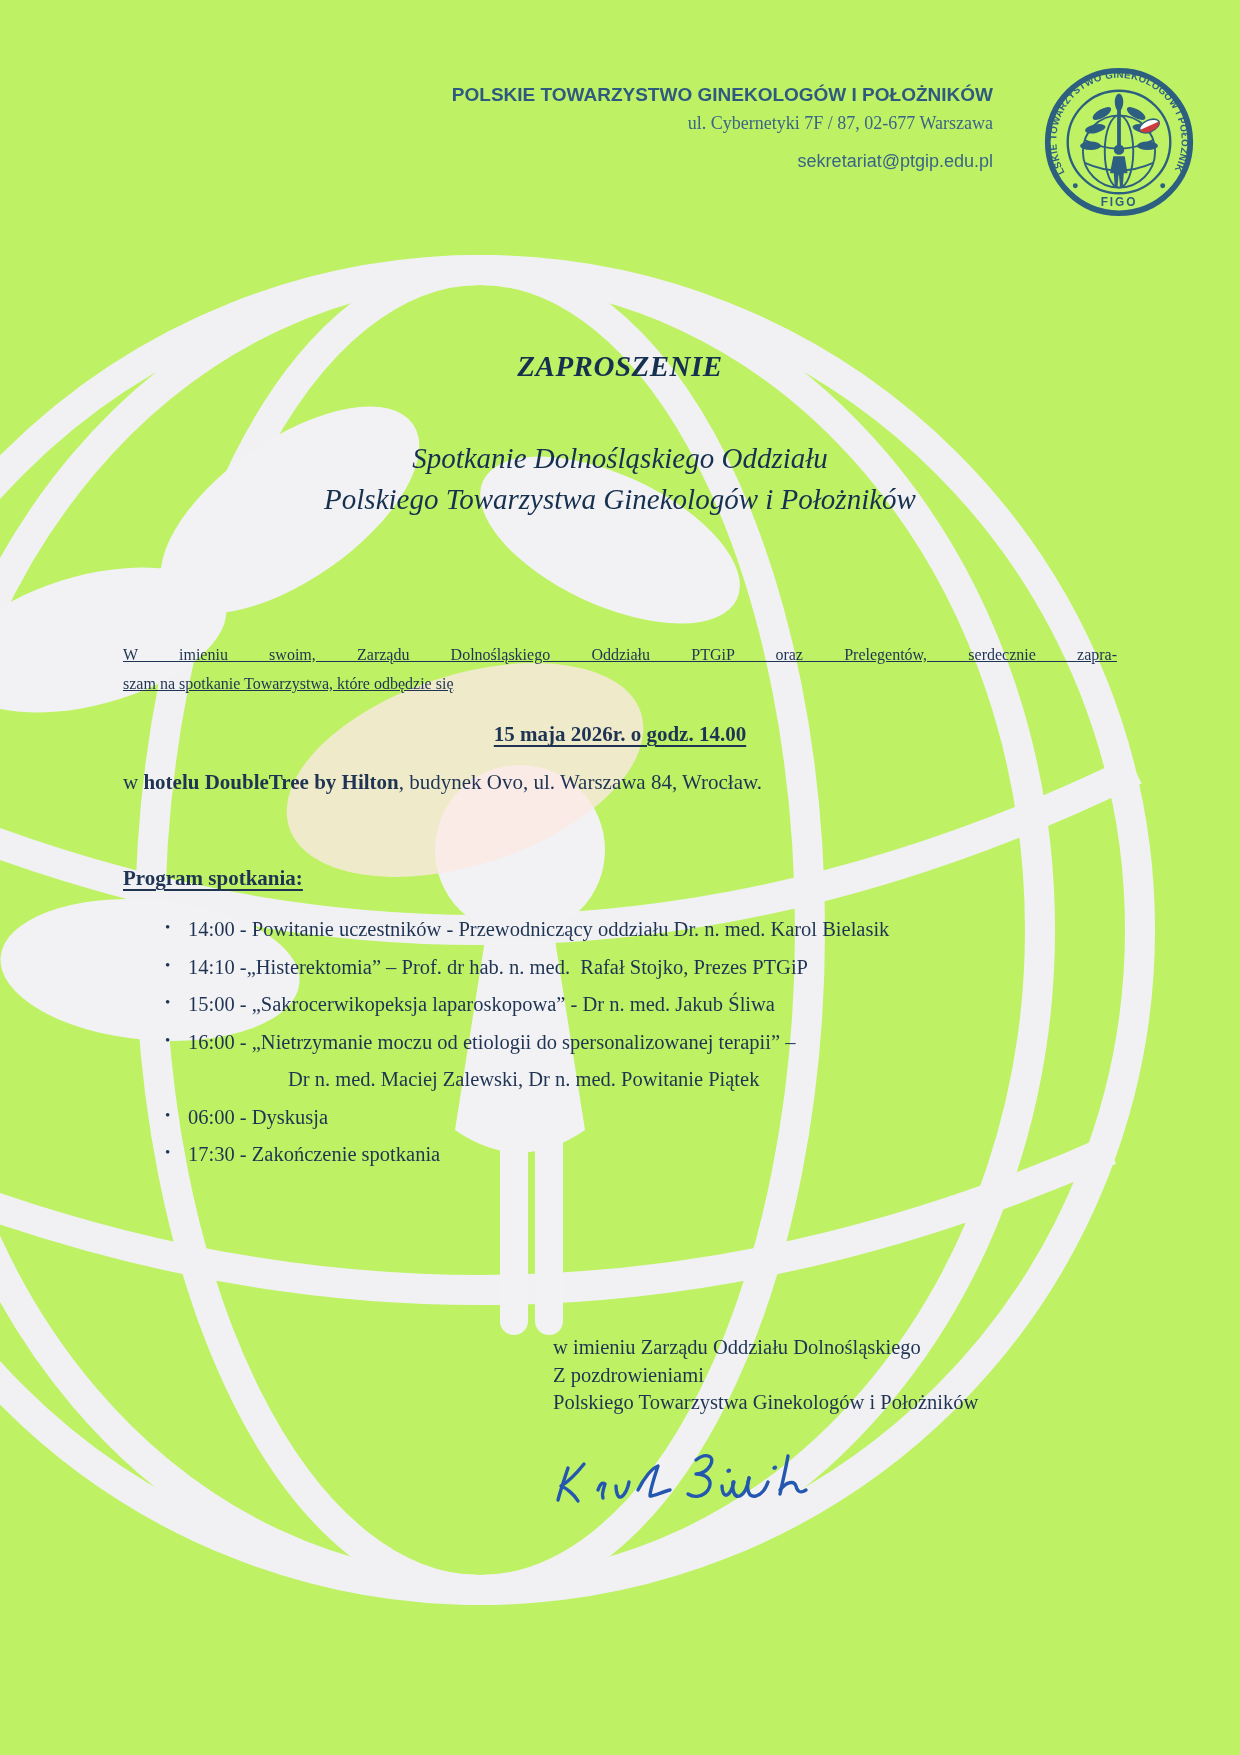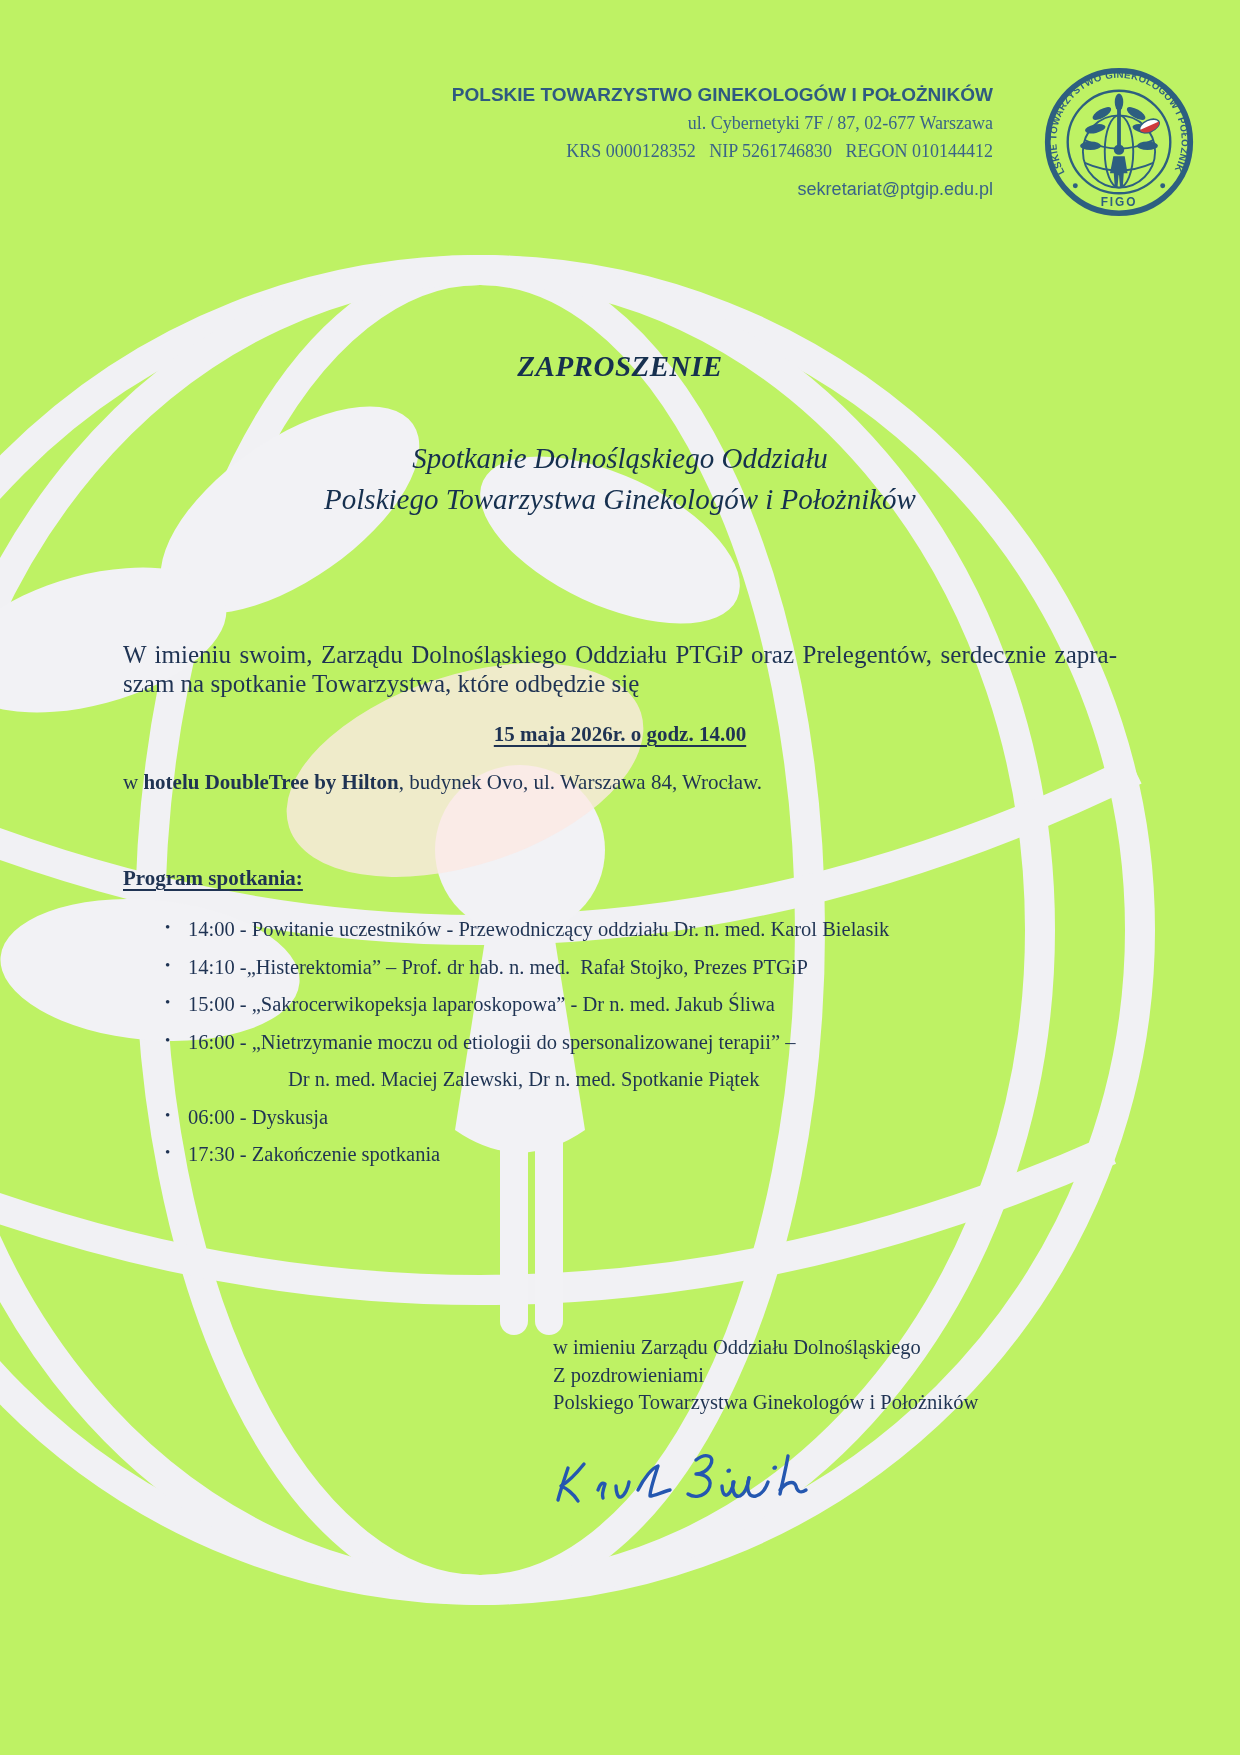--- a/index.html
+++ b/index.html
@@ -24,21 +24,21 @@
   .org-name{font-size:19px;font-weight:bold;color:#2f5a80;line-height:29px;}
   .header-line{font-size:18px;line-height:28px;font-family:Liberation Serif, serif;}
   .header-email{font-size:18px;line-height:28px;margin-top:10px;}
   .logo{position:absolute;left:1043px;top:66px;width:152px;height:152px;z-index:2;}
   
   .title-block{position:absolute;left:0;top:350px;width:1240px;text-align:center;z-index:2;}
   .main-title{font-size:29px;font-weight:bold;font-style:italic;color:#16304f;letter-spacing:.5px;}
   .subtitle{margin-top:55px;font-size:29px;font-weight:normal;font-style:italic;color:#16304f;line-height:41px;}
   
   .col{position:absolute;left:123px;width:994px;z-index:2;}
-  .intro{top:640px;font-size:25px;line-height:29px;}
+  .intro{top:640px;font-size:16px;line-height:29px;text-decoration:underline;}
   .intro .just{text-align:justify;text-align-last:justify;}
   .date-line{top:722px;text-align:center;font-size:21px;font-weight:bold;text-decoration:underline;text-underline-offset:4px;}
   .location-line{top:770px;font-size:21px;}
   .prog-heading{top:866px;font-size:21px;font-weight:bold;text-decoration:underline;text-underline-offset:4px;}
   .prog-list{top:918px;font-size:20.5px;}
   .prog-row{position:relative;height:37.5px;padding-left:65px;box-sizing:border-box;}
   .prog-row .bullet{
     position:absolute;left:42px;top:1px;font-size:15px;color:#1f3353;
   }
   .prog-row.cont{padding-left:165px;}
@@ -69,21 +69,20 @@
       <path d="M755 730 h70 l30 190 q-65 45 -130 0 z"></path>
       <rect x="770" y="905" width="28" height="220" rx="14"></rect>
       <rect x="805" y="905" width="28" height="220" rx="14"></rect>
     </g>
     <ellipse cx="735" cy="560" rx="185" ry="95" transform="rotate(-18 735 560)" fill="#fbe9e3" opacity="0.8"></ellipse>
   </svg>
 
   <div class="header-block">
     <div class="org-name txt">POLSKIE TOWARZYSTWO GINEKOLOGÓW I POŁOŻNIKÓW</div>
     <div class="header-line txt">ul. Cybernetyki 7F / 87, 02-677 Warszawa</div>
-    <div class="header-line txt">KRS 0000128352   NIP 5261746830   REGON 010144412</div>
     <div class="header-email txt">sekretariat@ptgip.edu.pl</div>
   </div>
 
   <svg class="logo" viewBox="0 0 160 160">
     <circle cx="80" cy="80" r="75" fill="none" stroke="#2d5f80" stroke-width="6"></circle>
     <circle cx="80" cy="80" r="54" fill="none" stroke="#2d5f80" stroke-width="2.5"></circle>
     <defs>
       <path id="ringPath" d="M 22 110 A 66 66 0 1 1 138 110"></path>
     </defs>
     <text font-family="Liberation Sans, DejaVu Sans, sans-serif" font-size="10.2" font-weight="bold" fill="#2d5f80" letter-spacing="0.4">
@@ -152,21 +151,21 @@
     </div>
     <div class="prog-row">
       <span class="bullet">•</span>
       <span class="txt">15:00 - „Sakrocerwikopeksja laparoskopowa” - Dr n. med. Jakub Śliwa</span>
     </div>
     <div class="prog-row">
       <span class="bullet">•</span>
       <span class="txt">16:00 - „Nietrzymanie moczu od etiologii do spersonalizowanej terapii” –</span>
     </div>
     <div class="prog-row cont">
-      <span class="txt">Dr n. med. Maciej Zalewski, Dr n. med. Spotkanie Piątek</span>
+      <span class="txt">Dr n. med. Maciej Zalewski, Dr n. med. Powitanie Piątek</span>
     </div>
     <div class="prog-row">
       <span class="bullet">•</span>
       <span class="txt">06:00 - Dyskusja</span>
     </div>
     <div class="prog-row">
       <span class="bullet">•</span>
       <span class="txt">17:30 - Zakończenie spotkania</span>
     </div>
   </div>

